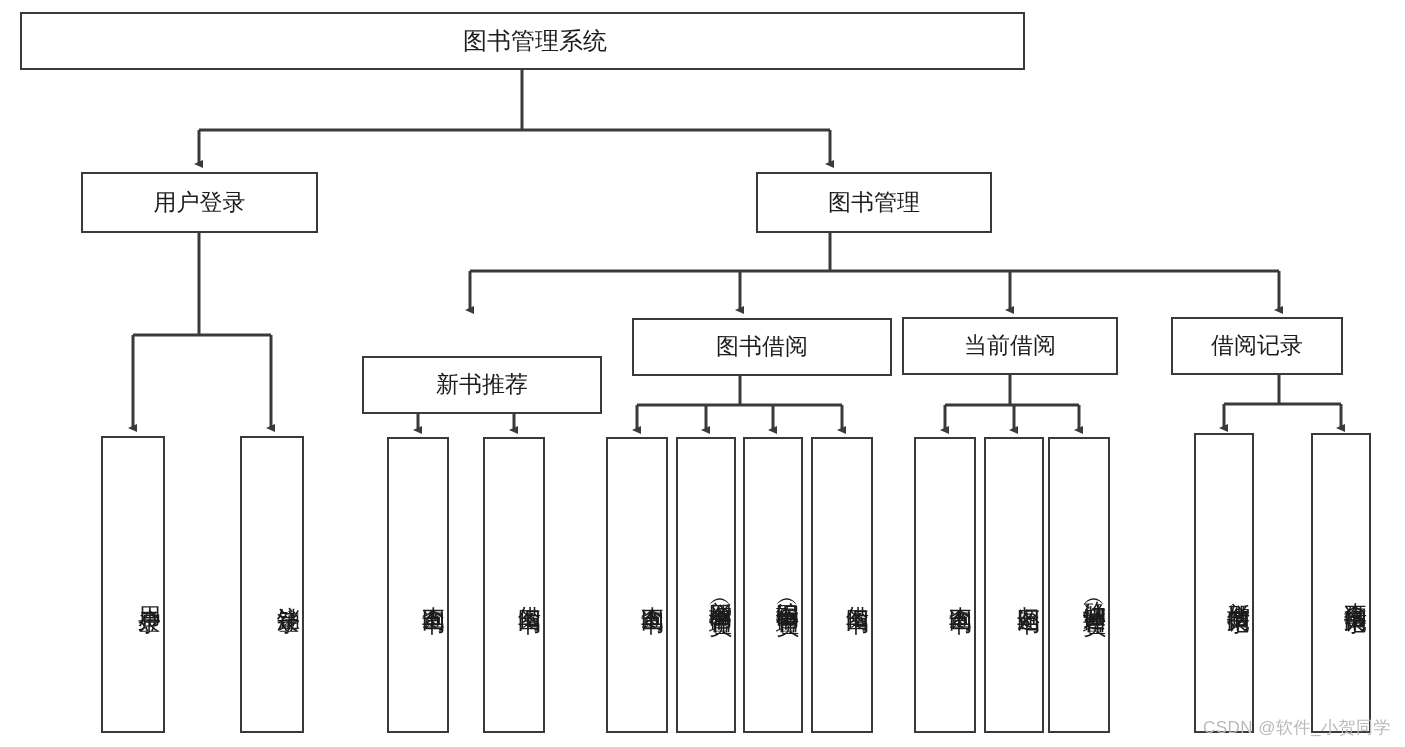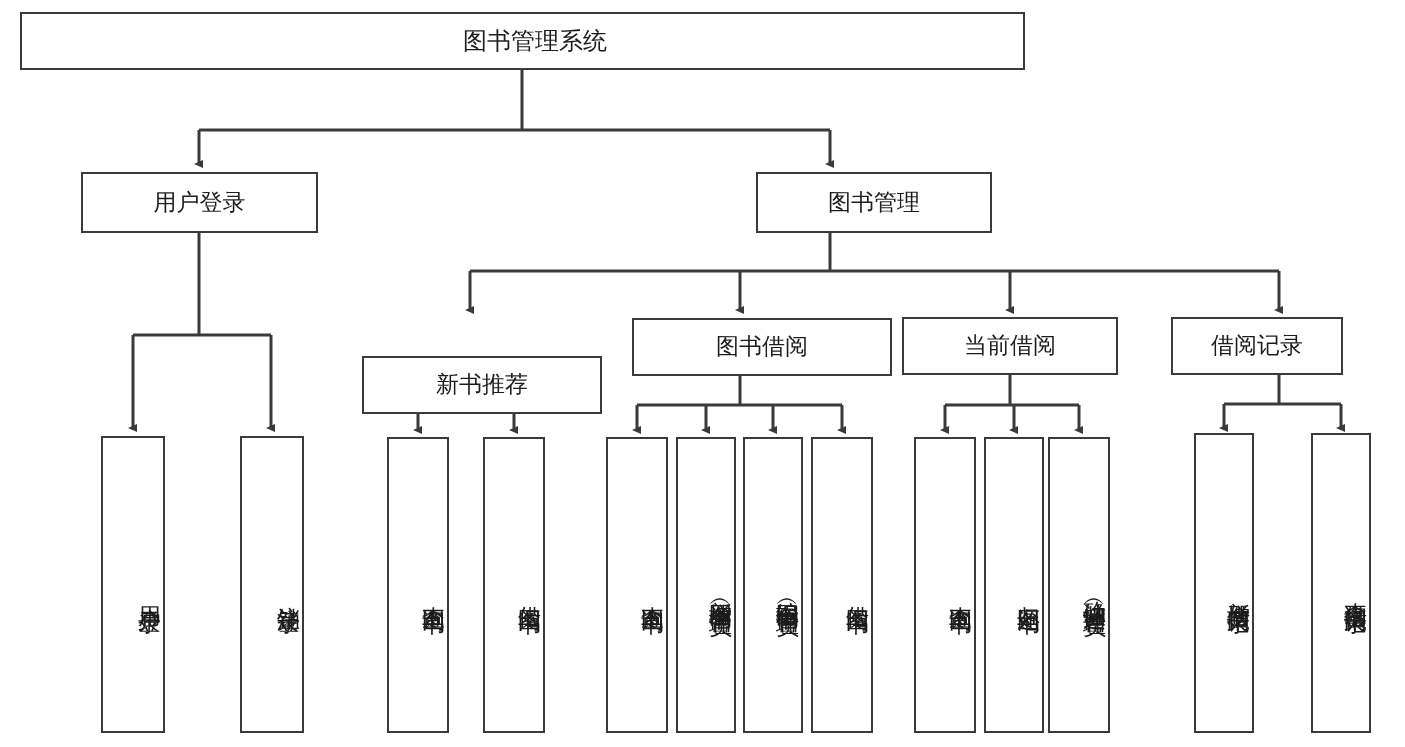--- a/index.html
+++ b/index.html
@@ -172,14 +172,15 @@
     <span class="vtxt">确认归还（管理员）</span>
   </div>
 
   <div class="node v" style="left:1194px; top:433px; width:60px; height:300px;">
     <span class="vtxt">新增借阅记录</span>
   </div>
   <div class="node v" style="left:1311px; top:433px; width:60px; height:300px;">
     <span class="vtxt">查询借阅记录</span>
   </div>
 
+  <div id="watermark">CSDN @软件_小贺同学</div>
 
 </div>
 
 </body></html>

